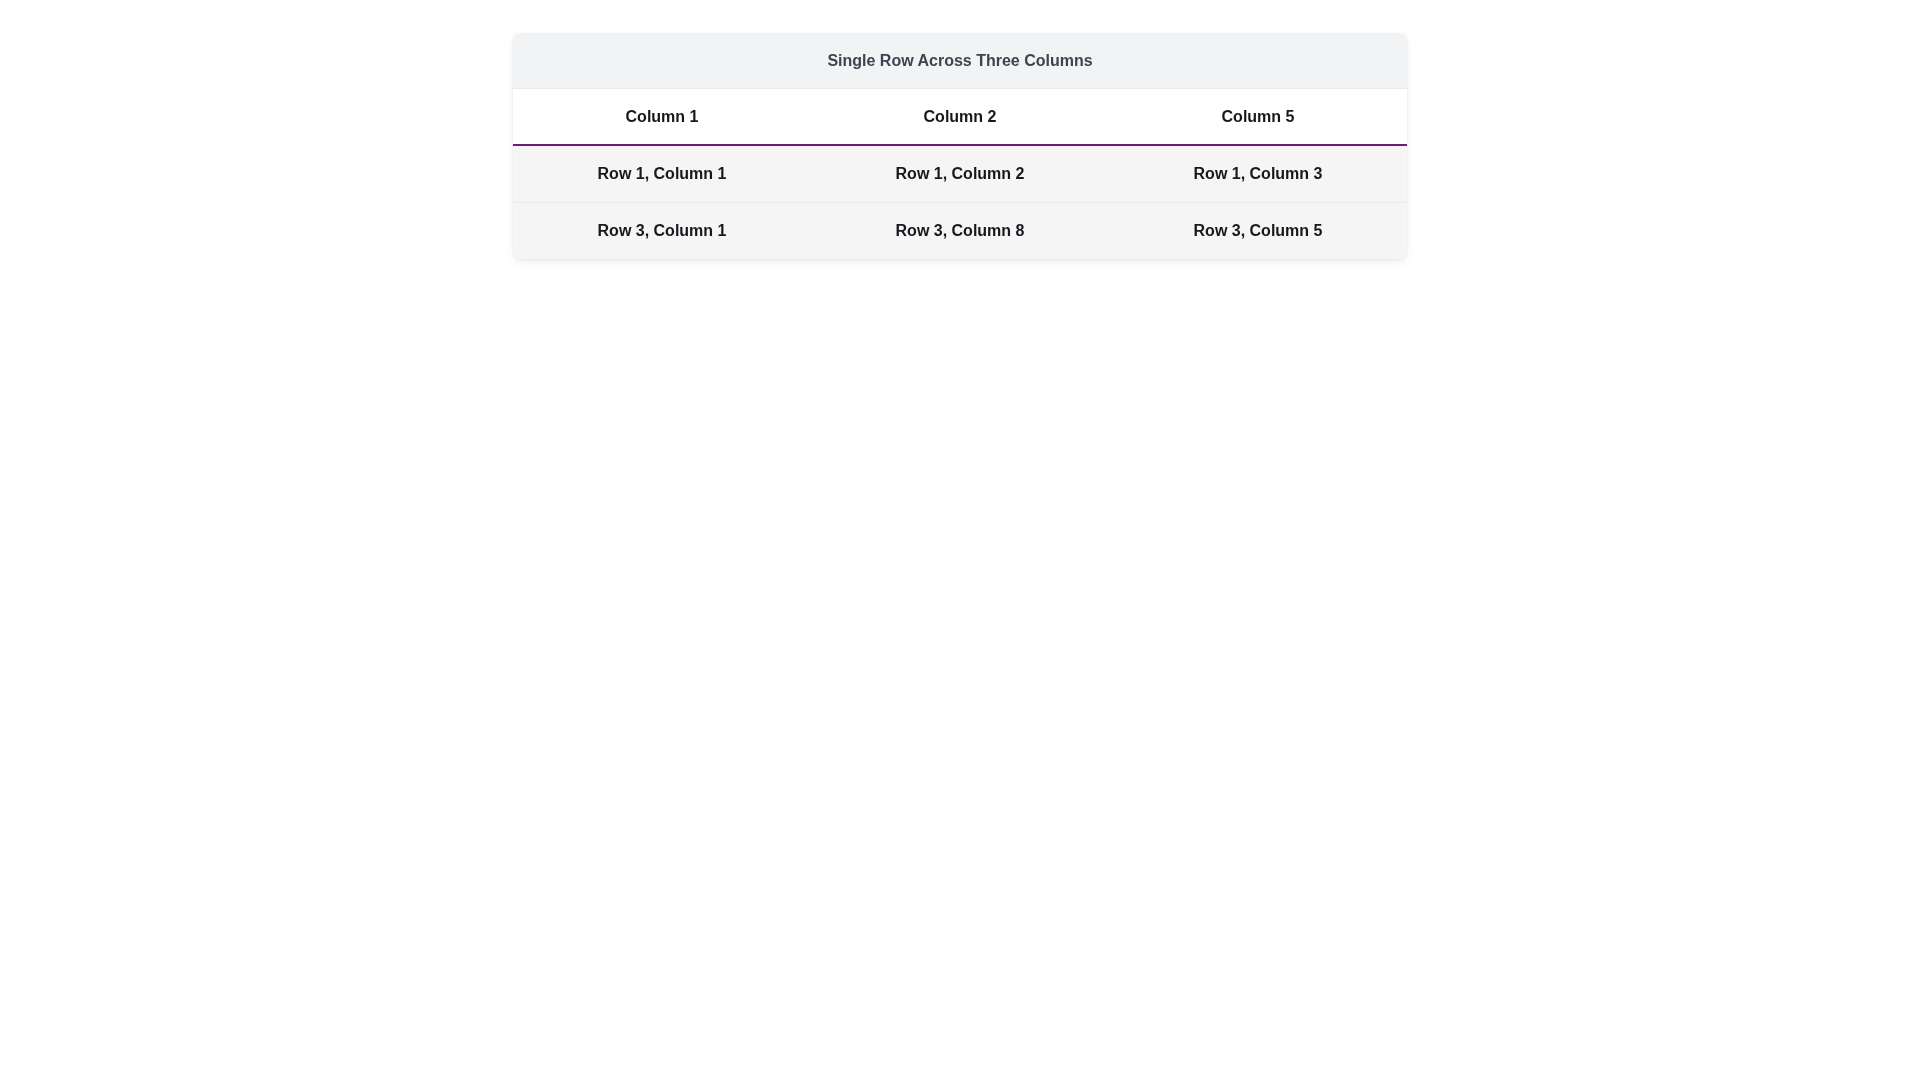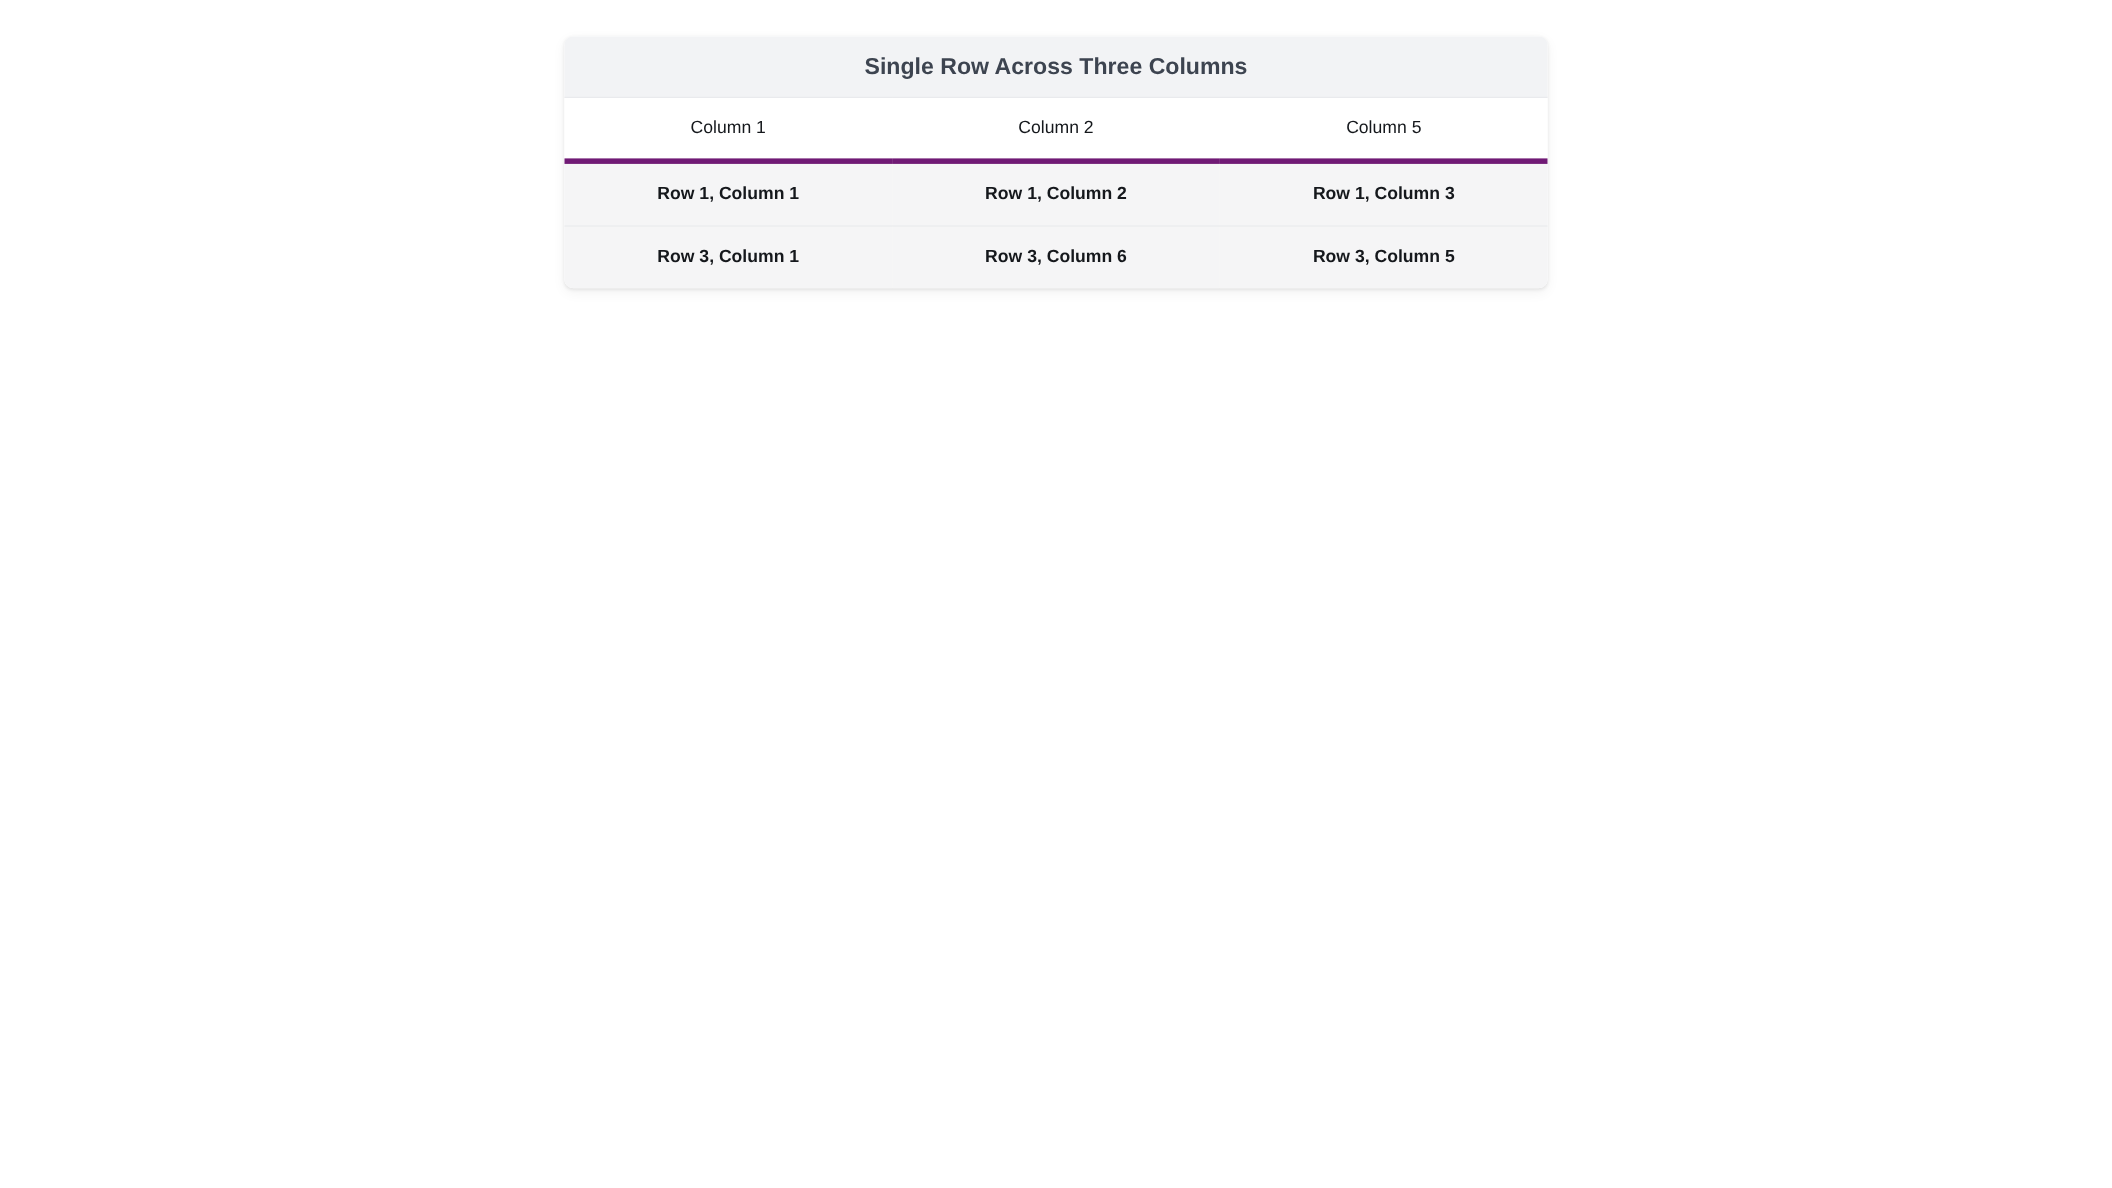--- a/index.html
+++ b/index.html
@@ -22,35 +22,35 @@
   }
   table.data-table {
     width: 100%;
     border-collapse: collapse;
     table-layout: fixed;
   }
   .title-cell {
     background: #f2f3f5;
     color: #3d4450;
     font-weight: 700;
-    font-size: 21px;
+    font-size: 16px;
     line-height: 23px;
     padding: 16px 12px;
     text-align: center;
     border-bottom: 1px solid #e8e9eb;
   }
   .col-header {
     background: #ffffff;
     color: #15181c;
-    font-weight: 400;
+    font-weight: 700;
     font-size: 16px;
     line-height: 23px;
     padding: 16px 12px;
     text-align: center;
-    border-bottom: 5px solid #701a75;
+    border-bottom: 2px solid #701a75;
   }
   tbody td {
     background: #ffffff;
     color: #15181c;
     font-weight: 700;
     font-size: 16px;
     line-height: 24px;
     padding: 16px 12px;
     text-align: center;
     border-bottom: 1px solid #e8e9eb;
@@ -78,18 +78,18 @@
       </tr>
     </thead>
     <tbody>
       <tr class="stripe">
         <td>Row 1, Column 1</td>
         <td>Row 1, Column 2</td>
         <td>Row 1, Column 3</td>
       </tr>
       <tr class="stripe">
         <td>Row 3, Column 1</td>
-        <td>Row 3, Column 6</td>
+        <td>Row 3, Column 8</td>
         <td>Row 3, Column 5</td>
       </tr>
     </tbody>
   </table>
 </div>
 
 </body></html>

